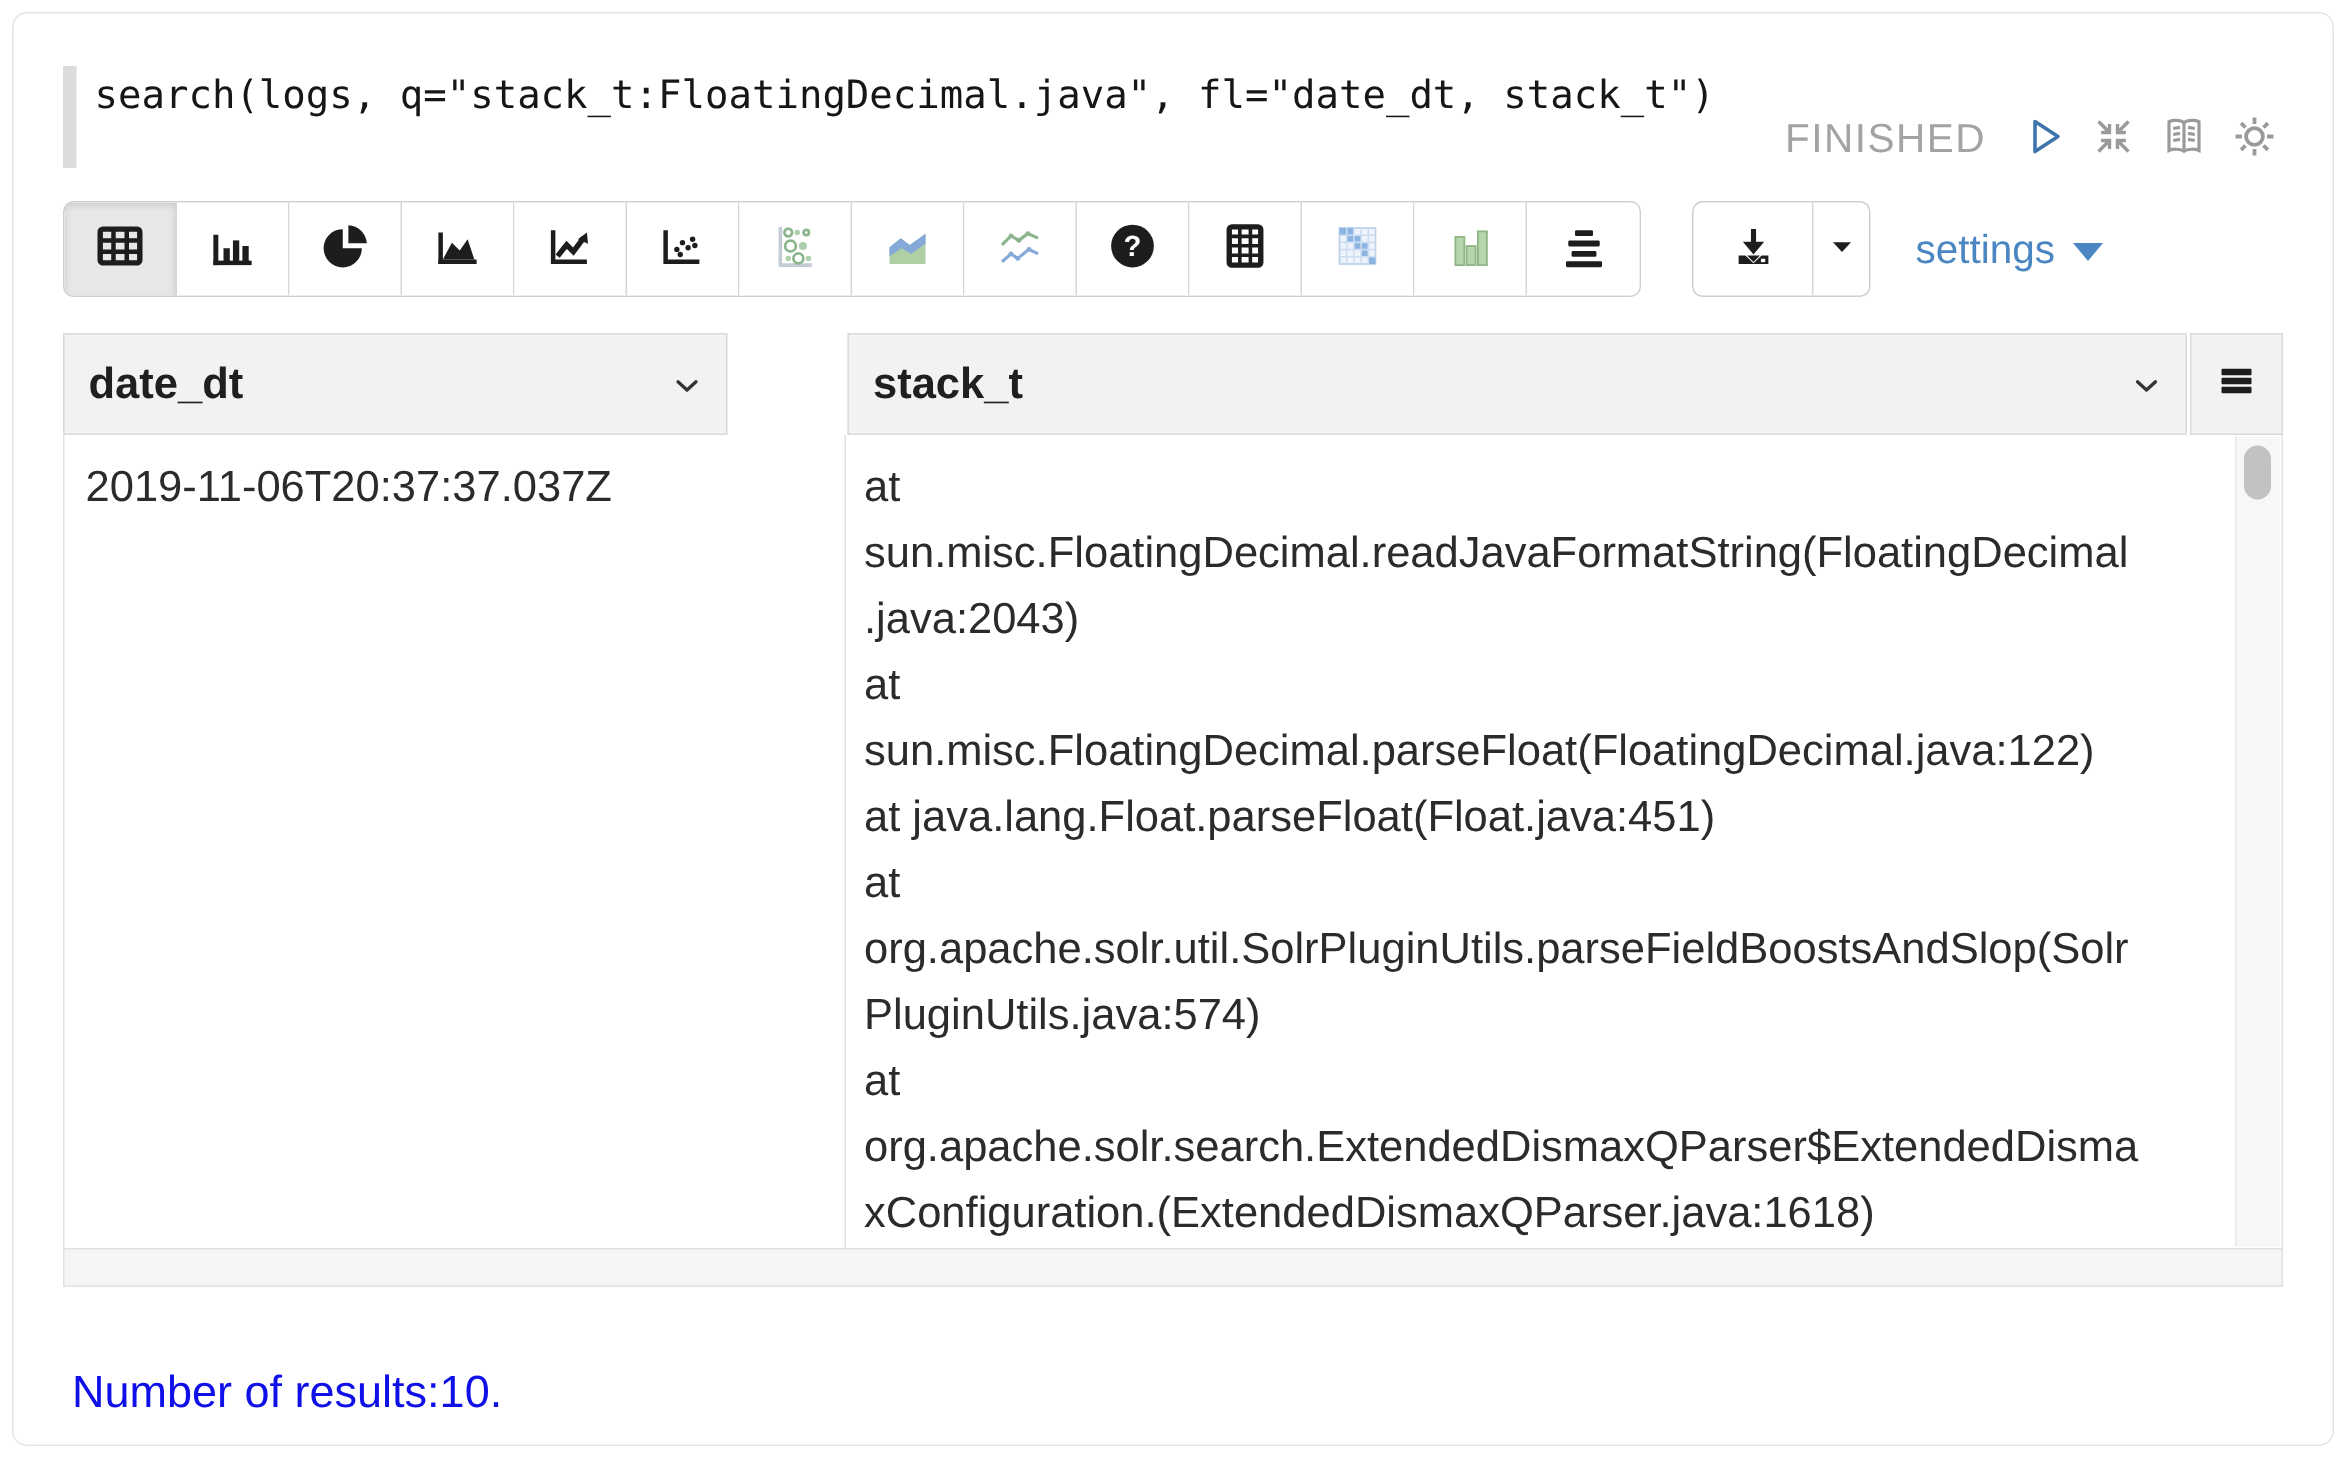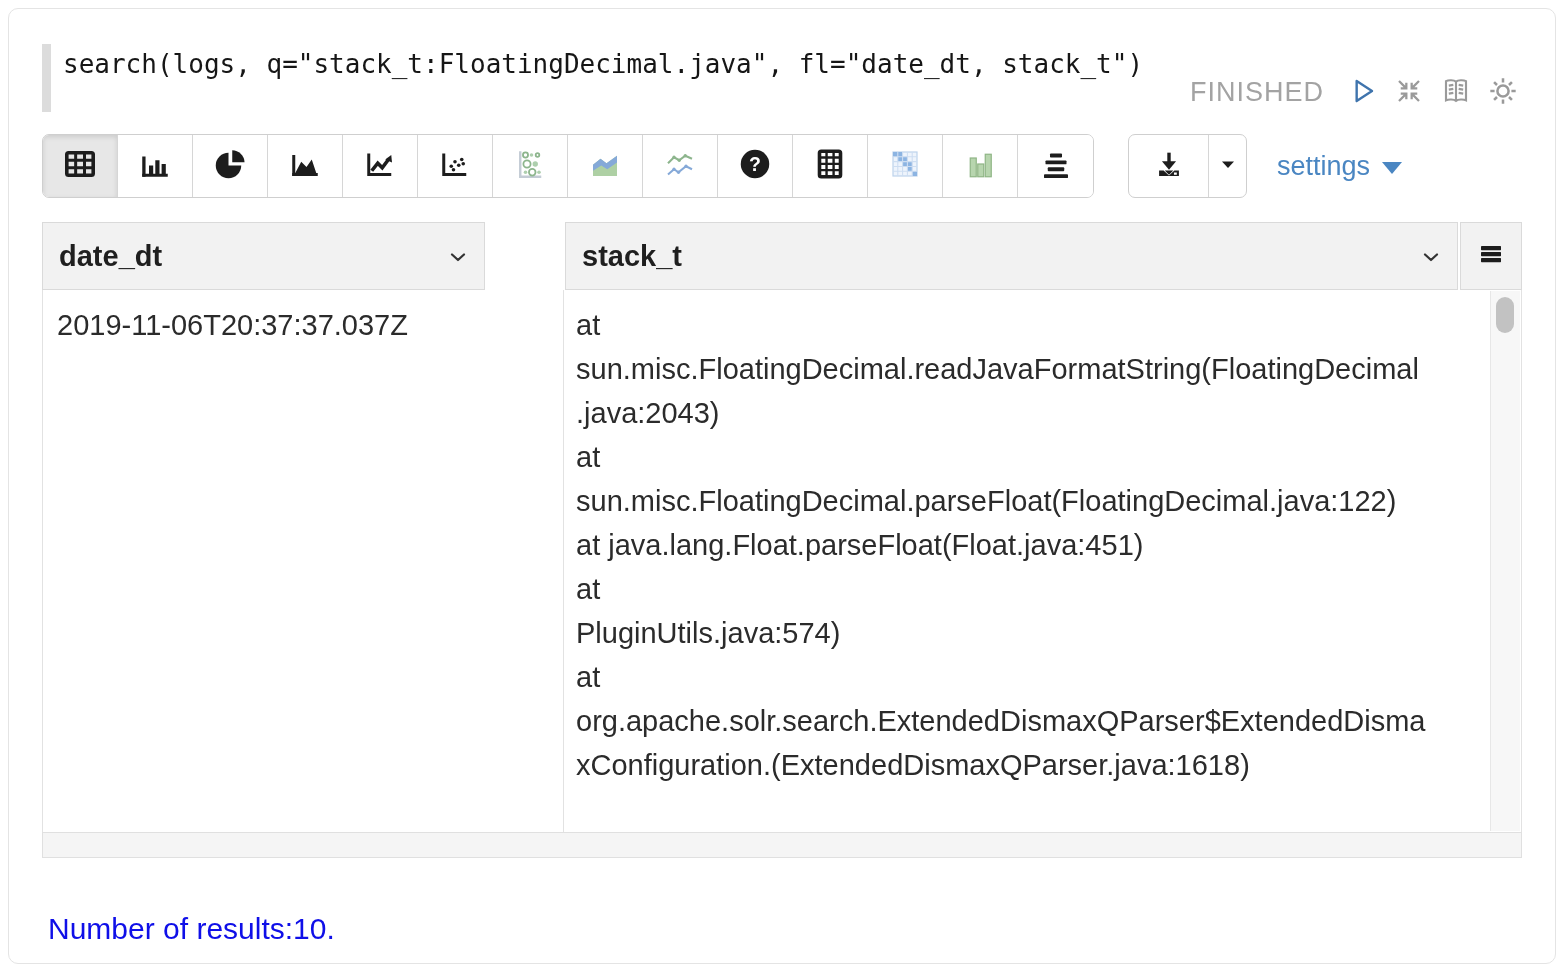--- a/index.html
+++ b/index.html
@@ -311,20 +311,21 @@
   <div class="col-divider"></div>
   <div class="date-cell">2019-11-06T20:37:37.037Z</div>
   <div class="stack-cell">
       <div class="stack-line">at</div>
       <div class="stack-line">sun.misc.FloatingDecimal.readJavaFormatString(FloatingDecimal</div>
       <div class="stack-line">.java:2043)</div>
       <div class="stack-line">at</div>
       <div class="stack-line">sun.misc.FloatingDecimal.parseFloat(FloatingDecimal.java:122)</div>
       <div class="stack-line">at java.lang.Float.parseFloat(Float.java:451)</div>
       <div class="stack-line">at</div>
+      <div class="stack-line">org.apache.solr.util.SolrPluginUtils.parseFieldBoostsAndSlop(Solr</div>
       <div class="stack-line">PluginUtils.java:574)</div>
       <div class="stack-line">at</div>
       <div class="stack-line">org.apache.solr.search.ExtendedDismaxQParser$ExtendedDisma</div>
       <div class="stack-line">xConfiguration.(ExtendedDismaxQParser.java:1618)</div>
     </div>
 
   <div class="vscroll-track"></div>
   <div class="vscroll-thumb"></div>
   <div class="hscroll-strip"></div>
 

